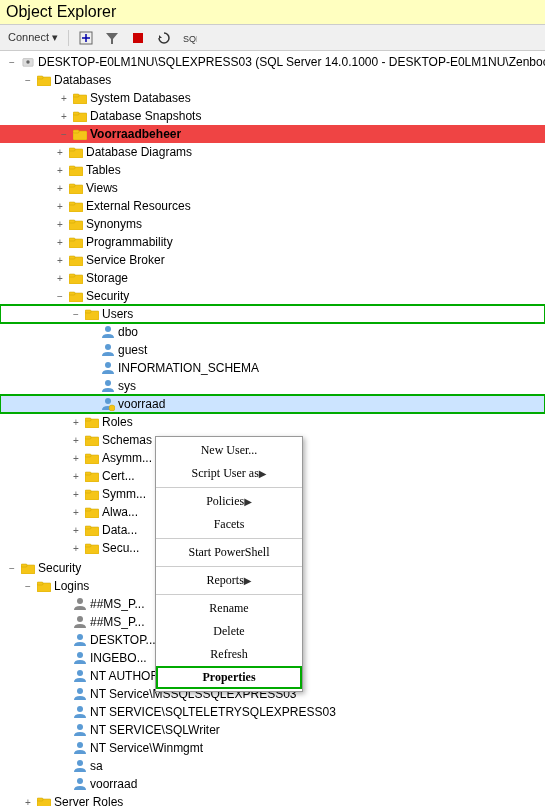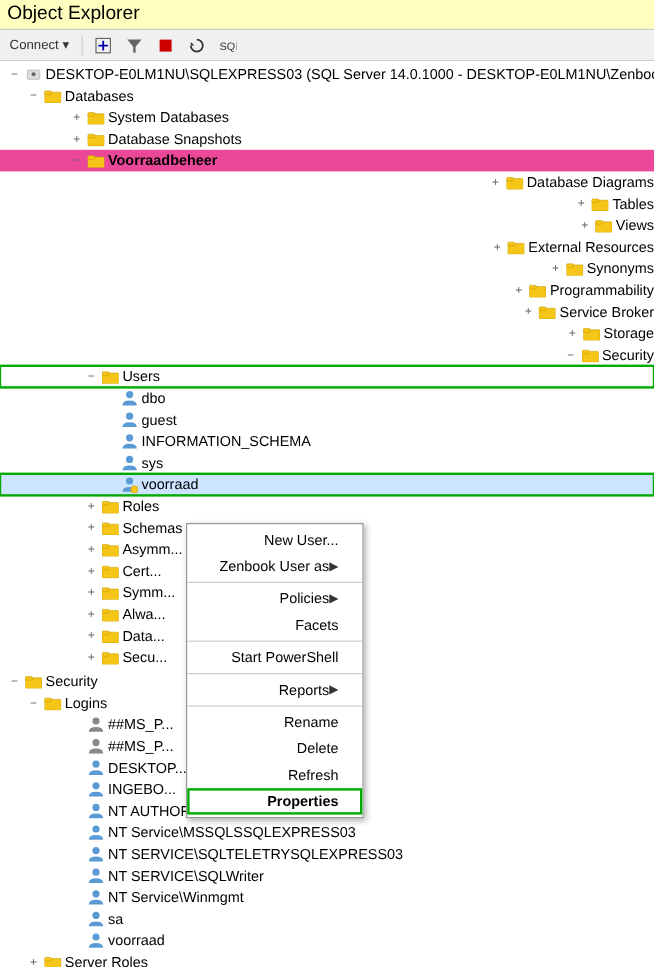--- a/index.html
+++ b/index.html
@@ -126,22 +126,23 @@
       box-shadow: 2px 2px 5px rgba(0,0,0,0.3);
       z-index: 100;
       padding: 2px 0;
     }
 
     .menu-item {
       padding: 4px 20px;
       cursor: pointer;
       display: flex;
       align-items: center;
-      justify-content: flex-end;
+      justify-content: center;
       font-size: 12px;
+      font-family: Liberation Serif, serif;
     }
 
     .menu-item.properties-item {
       outline: 2px solid #00aa00;
       outline-offset: -2px;
       background: #fff;
       font-weight: bold;
     }
 
     .menu-separator {
@@ -152,21 +153,21 @@
 
     .menu-arrow {
       font-size: 10px;
       color: #333;
     }
 
     
     .indent-0 { padding-left: 4px; }
     .indent-1 { padding-left: 20px; }
     .indent-2 { padding-left: 56px; }
-    .indent-3 { padding-left: 52px; justify-content: flex-end; }
+    .indent-3 { padding-left: 52px; }
     .indent-4 { padding-left: 68px; text-align: right; }
     .indent-5 { padding-left: 84px; }
   </style>
 </head>
 <body>
 
 <div class="title-bar">
   <span>Object Explorer</span>
 </div>
 
@@ -244,21 +245,21 @@
     <span class="expander collapsed"></span>
     <span class="folder-icon">
       <svg class="folder-svg" viewBox="0 0 14 12">
         <rect x="0" y="3" width="14" height="9" rx="1" fill="#f5c518" stroke="#c8a000" stroke-width="0.5"></rect>
         <rect x="0" y="2" width="6" height="3" rx="1" fill="#f5c518" stroke="#c8a000" stroke-width="0.5"></rect>
       </svg>
     </span>
     <span class="item-label">Database Snapshots</span>
   </div>
 
-  <div class="tree-item indent-2" style="background:#ec4899;">
+  <div class="tree-item indent-2" style="background:#ef4444;">
     <span class="expander expanded"></span>
     <span class="folder-icon">
       <svg class="folder-svg" viewBox="0 0 14 12">
         <rect x="0" y="3" width="14" height="9" rx="1" fill="#f5c518" stroke="#c8a000" stroke-width="0.5"></rect>
         <rect x="0" y="2" width="6" height="3" rx="1" fill="#f5c518" stroke="#c8a000" stroke-width="0.5"></rect>
       </svg>
     </span>
     <span class="item-label" style="font-weight:bold;">Voorraadbeheer</span>
   </div>
 
@@ -668,21 +669,21 @@
       </svg>
     </span>
     <span class="item-label">Server Roles</span>
   </div>
 
   <div class="context-menu">
     <div class="menu-item">
       <span>New User...</span>
     </div>
     <div class="menu-item">
-      <span>Zenbook User as</span>
+      <span>Script User as</span>
       <span class="menu-arrow">▶</span>
     </div>
     <div class="menu-separator"></div>
     <div class="menu-item">
       <span>Policies</span>
       <span class="menu-arrow">▶</span>
     </div>
     <div class="menu-item">
       <span>Facets</span>
     </div>

